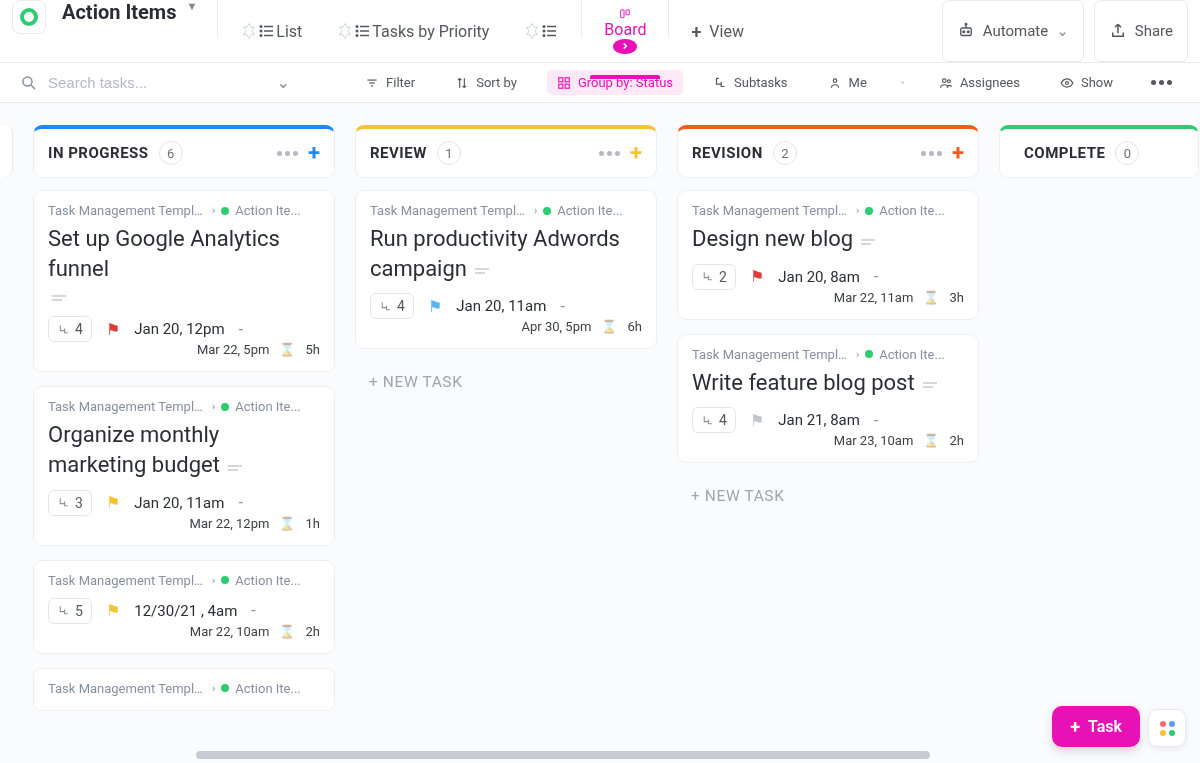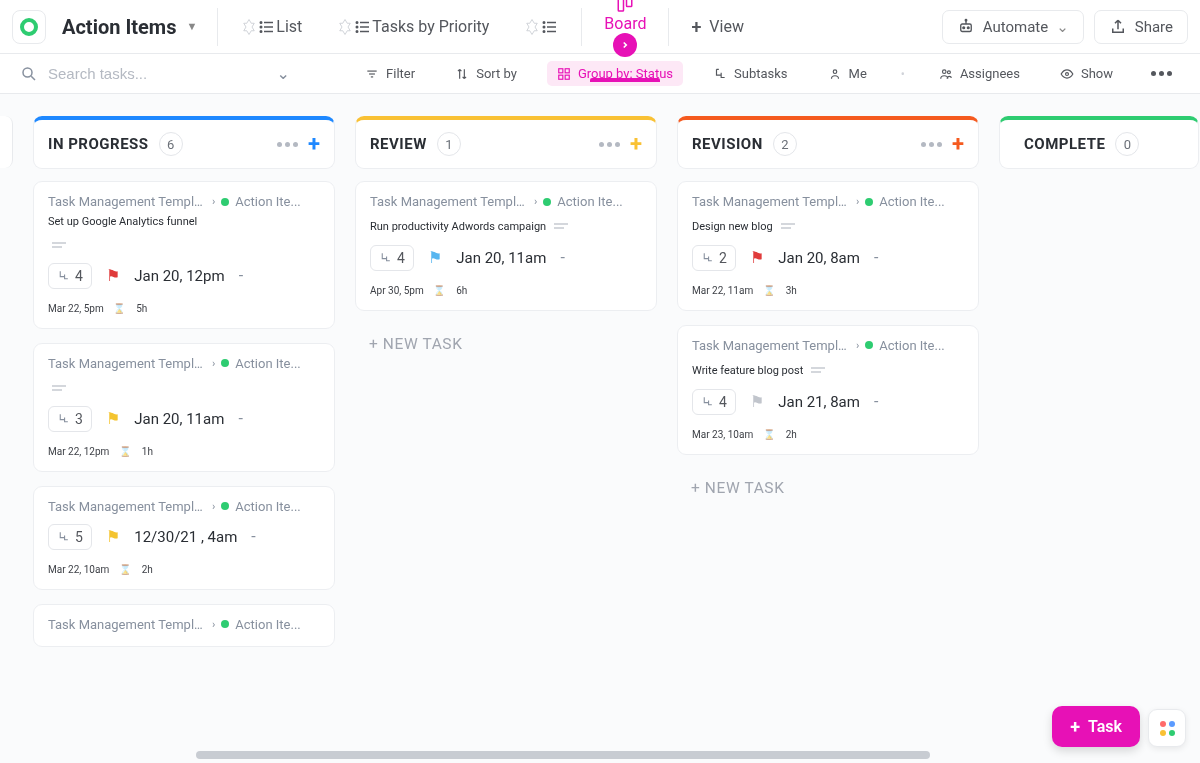--- a/index.html
+++ b/index.html
@@ -1,19 +1,19 @@
 <!DOCTYPE html>
 <html><head>
 <meta charset="utf-8">
 <style>
 * { box-sizing: border-box; margin: 0; padding: 0; }
 body { font-family: -apple-system, BlinkMacSystemFont, "Segoe UI", Roboto, sans-serif; background: #fafbfc; color: #2a2e34; width: 1200px; height: 763px; overflow: hidden; position: relative; }
 
 
-.topbar { display: flex; align-items: center; height: 54px; background: #fff; border-bottom: 1px solid #e8eaed; padding: 0 12px; gap: 6px; }
+.topbar { display: flex; height: 63px; background: #fff; border-bottom: 1px solid #e8eaed; padding: 0 12px; gap: 6px; }
 .logo-box { width: 34px; height: 34px; border-radius: 8px; display: flex; align-items: center; justify-content: center; border: 1px solid #e8eaed; }
 .logo-circle { width: 18px; height: 18px; border: 4px solid #2ecc71; border-radius: 50%; }
 .page-title { font-size: 20px; font-weight: 700; margin: 0 4px 0 10px; }
 .title-caret { color: #888; font-size: 11px; margin-right: 12px; cursor: pointer; }
 .vdiv { width: 1px; height: 38px; background: #e8eaed; margin: 0 2px; }
 .view-tab { display: flex; align-items: center; padding: 8px 14px; font-size: 16px; color: #54575d; border-radius: 6px; cursor: pointer; position: relative; }
 .view-tab.active { color: #e711b6; flex-direction: column; }
 .view-tab.active::after { content: ""; position: absolute; left: 0; right: 0; bottom: -17px; height: 4px; background: #e711b6; border-radius: 2px 2px 0 0; }
 .circ-btn { width: 24px; height: 24px; border-radius: 50%; background: #e711b6; display: flex; align-items: center; justify-content: center; color: #fff; }
 .plus-view { display: flex; align-items: center; gap: 8px; color: #54575d; padding: 8px 14px; font-size: 16px; cursor: pointer; }
@@ -43,31 +43,31 @@
 .col-header .sp { flex: 1; }
 .col-dots { display: flex; gap: 3px; cursor: pointer; }
 .col-dots span { width: 5px; height: 5px; background: #b4b9c2; border-radius: 50%; }
 .col-plus { font-size: 22px; font-weight: 700; cursor: pointer; line-height: 1; }
 
 .card { background: #fff; border: 1px solid #eceef1; border-radius: 9px; padding: 12px 14px 14px; margin-bottom: 14px; }
 .crumb-row { display: flex; align-items: center; gap: 6px; font-size: 13px; color: #87909e; margin-bottom: 6px; white-space: nowrap; }
 .crumb-row .trunc { overflow: hidden; text-overflow: ellipsis; max-width: 158px; }
 .crumb-row .chev-s { font-size: 11px; }
 .crumb-row .dot-g { width: 8px; height: 8px; background: #2ecc71; border-radius: 50%; }
-.card-title { font-size: 11px; line-height: 1.35; margin-bottom: 2px; }
+.card-title { font-size: 22px; line-height: 1.35; margin-bottom: 2px; }
 .desc-lines { display: inline-flex; flex-direction: column; gap: 2px; margin-left: 4px; vertical-align: middle; opacity: .35; }
 .desc-lines span { width: 14px; height: 2px; background: #87909e; }
 .desc-lines span:nth-child(2) { width: 10px; }
 .desc-block { margin: 4px 0 10px 0; }
 .meta-row { display: flex; align-items: center; gap: 14px; margin-top: 10px; }
 .sub-badge { display: flex; align-items: center; gap: 5px; border: 1px solid #e4e6ea; border-radius: 6px; padding: 4px 8px; font-size: 14px; color: #54575d; }
 .flag { font-size: 16px; }
 .date-txt { font-size: 15px; color: #2a2e34; }
 .dash { color: #87909e; }
-.meta-row2 { display: flex; align-items: center; gap: 10px; margin-top: 14px; font-size: 10px; color: #3c3f45; }
+.meta-row2 { display: flex; align-items: center; gap: 10px; font-size: 13px; color: #3c3f45; justify-content: flex-end; }
 .hourglass { opacity: .55; }
 
 .new-task { color: #a0a5af; font-size: 15.5px; letter-spacing: .6px; padding: 10px 14px; cursor: pointer; }
 
 
 .fab-task { position: absolute; right: 60px; bottom: 16px; background: #e711b6; color: #fff; font-weight: 600; font-size: 16px; padding: 10px 18px; border-radius: 10px; display: flex; align-items: center; gap: 8px; cursor: pointer; box-shadow: 0 4px 10px rgba(0,0,0,.15); }
 .fab-apps { position: absolute; right: 14px; bottom: 16px; width: 38px; height: 38px; background: #fff; border: 1px solid #e8eaed; border-radius: 9px; display: flex; align-items: center; justify-content: center; cursor: pointer; box-shadow: 0 2px 6px rgba(0,0,0,.08); }
 .apps-grid { display: grid; grid-template-columns: repeat(2,6px); gap: 3px; }
 .apps-grid span { width: 6px; height: 6px; border-radius: 50%; }
 .scrollbar-fake { position: absolute; left: 196px; right: 270px; bottom: 4px; height: 8px; background: #c8ccd2; border-radius: 4px; }
@@ -291,21 +291,21 @@
       </div>
     </div>
 
     <div class="card">
       <div class="crumb-row">
         <span class="trunc">Task Management Templat...</span>
         <span class="chev-s">›</span>
         <span class="dot-g"></span>
         <span>Action Ite...</span>
       </div>
-      <div>
+      <div><span class="card-title">Organize monthly marketing budget</span>
       <span class="desc-lines">
             <span></span>
             <span></span>
           </span></div>
       <div class="meta-row">
         <span class="sub-badge">
           <svg width="13" height="13" viewBox="0 0 24 24" fill="none" stroke="#87909e" stroke-width="2">
               <path d="M6 4v10h8M14 10v8h6"></path>
             </svg>
           <span>3</span>

